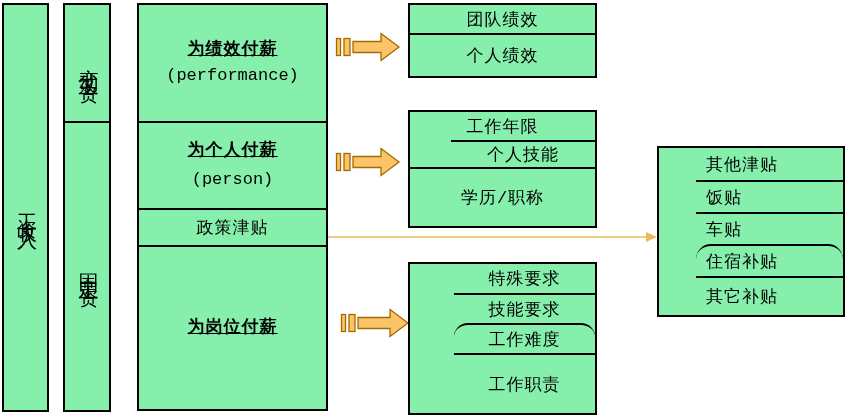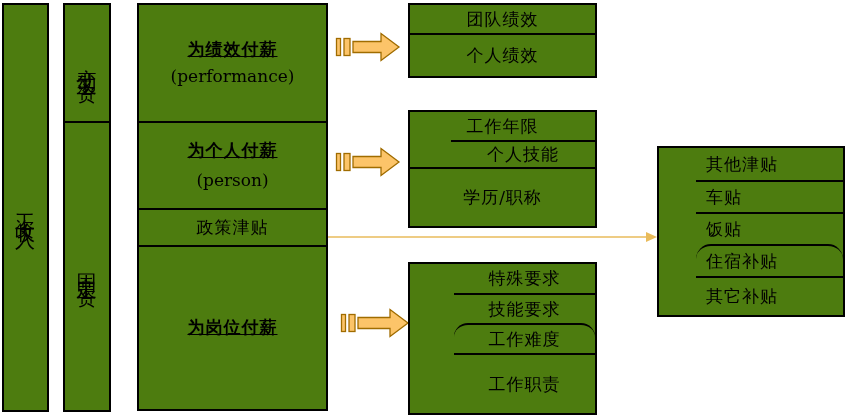--- a/index.html
+++ b/index.html
@@ -1,22 +1,22 @@
 <!DOCTYPE html>
 <html><head>
 <meta charset="utf-8">
 <style>
   html,body{margin:0;padding:0;background:#ffffff;}
   .canvas{
     position:relative;width:851px;height:419px;background:#ffffff;overflow:hidden;
     font-family:"DejaVu Serif","Liberation Serif",serif;color:#000;
   }
   .box{
-    position:absolute;background:#4d7c0f;border:2px solid #000;box-sizing:border-box;
-    display:flex;flex-direction:column;
+    position:absolute;background:#86efac;border:2px solid #000;box-sizing:border-box;
+    display:flex;flex-direction:column;font-family:Liberation Mono, monospace;
   }
   .cell{
     display:flex;flex-direction:column;align-items:center;justify-content:center;
     box-sizing:border-box;flex:0 0 auto;
   }
   .cell.grow{flex:1 1 auto;}
   .cell + .cell{border-top:2px solid #000;}
   .vtext{
     writing-mode:vertical-rl;text-orientation:upright;
     font-size:20px;letter-spacing:5px;line-height:1;
@@ -122,24 +122,24 @@
     <div class="cell grow">
       <span class="rowtext">工作职责</span>
     </div>
   </div>
 
   <div class="box" style="left:657px;top:146px;width:188px;height:171px;padding-left:37px;">
     <div class="cell leftrow" style="height:32px;">
       <span class="rowtext">其他津贴</span>
     </div>
     <div class="cell leftrow" style="height:32px;">
-      <span class="rowtext">车贴</span>
+      <span class="rowtext">饭贴</span>
     </div>
     <div class="cell leftrow" style="height:32px;">
-      <span class="rowtext">饭贴</span>
+      <span class="rowtext">车贴</span>
     </div>
     <div class="cell leftrow" style="height:32px;border-radius:15px;">
       <span class="rowtext">住宿补贴</span>
     </div>
     <div class="cell leftrow grow">
       <span class="rowtext">其它补贴</span>
     </div>
   </div>
 
 </div>

